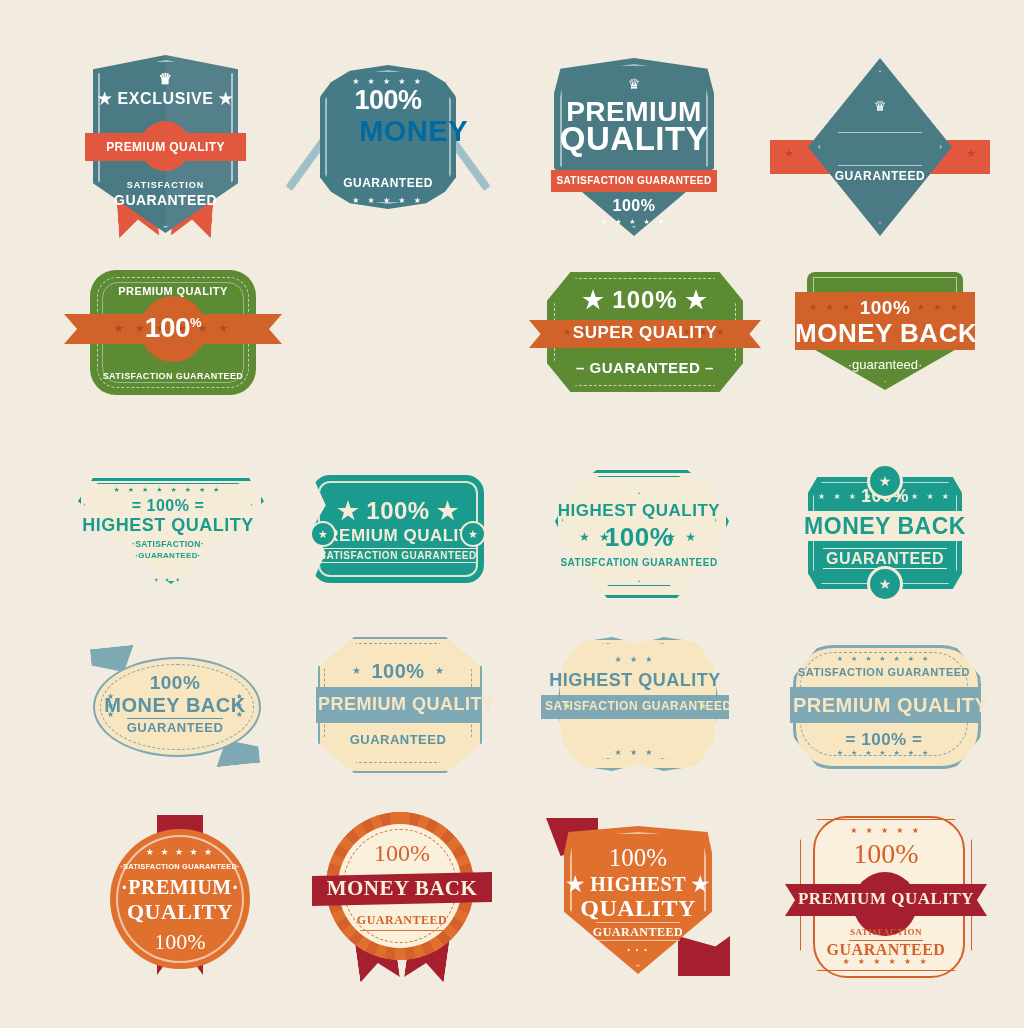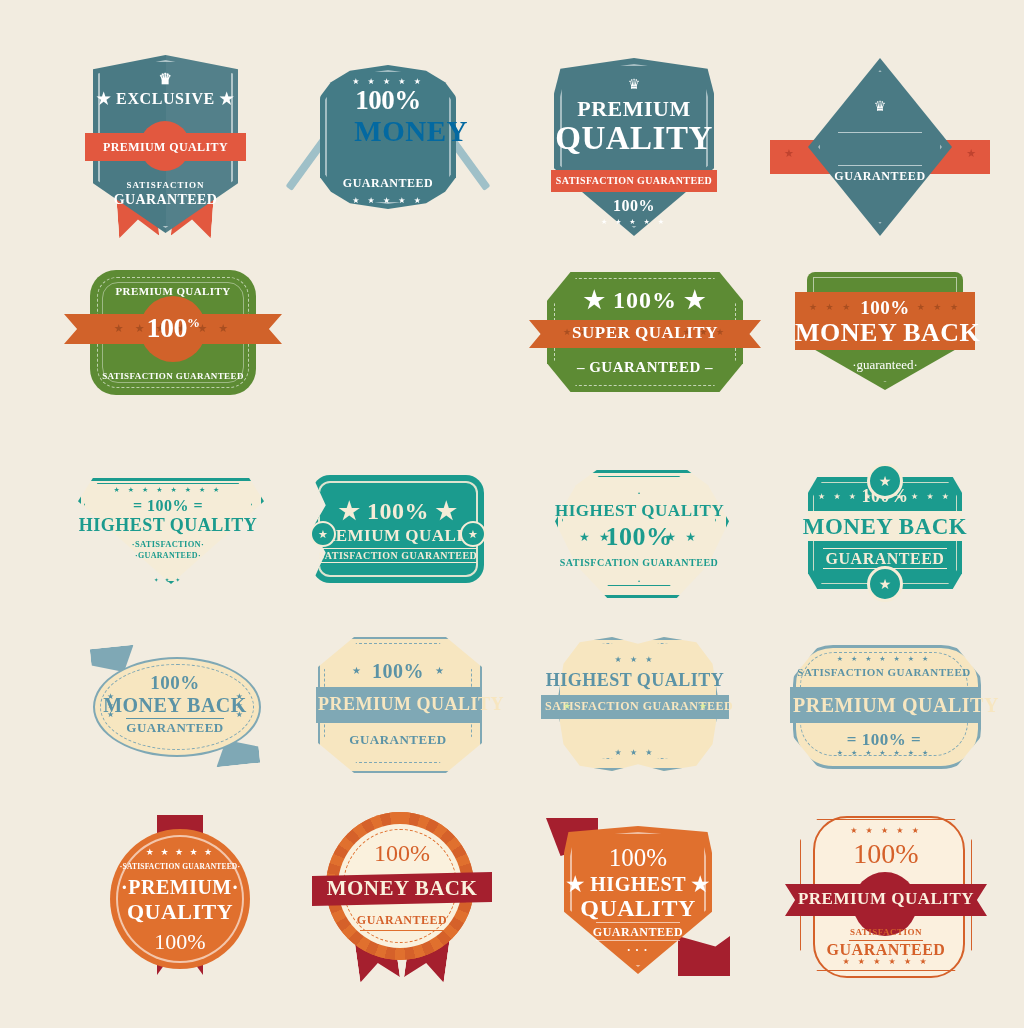--- a/index.html
+++ b/index.html
@@ -25,21 +25,21 @@
     box-sizing: border-box;
   }
   .cap {
     text-transform: uppercase;
     font-weight: bold;
     letter-spacing: 0.5px;
     line-height: 1;
     white-space: nowrap;
   }
   .cond {
-    font-family: Liberation Serif, serif;
+    font-family: Liberation Sans, sans-serif;
     transform-origin: center;
   }
   .serif {
     font-family: "Liberation Serif", serif;
   }
   .ctr { text-align: center; }
 
   
 
   
@@ -117,21 +117,21 @@
   .b3-body {
     position:absolute; left:0; top:0; width:160px; height:178px; background:#4a7a84;
     clip-path: polygon(4% 6%, 50% 0, 96% 6%, 100% 20%, 100% 62%, 50% 100%, 0 62%, 0 20%);
   }
   .b3-body::before {
     content:""; position:absolute; left:6px; top:6px; right:6px; bottom:8px;
     box-shadow: inset 0 0 0 2px rgba(255,255,255,.5);
     clip-path: polygon(4% 6%, 50% 0, 96% 6%, 100% 20%, 100% 62%, 50% 100%, 0 62%, 0 20%);
   }
   .b3-crown { position:absolute; left:0; right:0; top:18px; color:#fff; font-size:14px; }
-  .b3-prem { position:absolute; left:0; right:0; top:40px; color:#fff; font-size:22px; letter-spacing:.5px; }
+  .b3-prem { position:absolute; left:0; right:0; top:40px; color:#fff; font-size:28px; letter-spacing:.5px; }
   .b3-qual { position:absolute; left:0; right:0; top:64px; color:#fff; font-size:33px; letter-spacing:.5px; }
   .b3-band {
     position:absolute; left:-3px; top:112px; width:166px; height:22px; background:#e2583f;
     color:#fff; display:flex; align-items:center; justify-content:center;
     font-size:10px; letter-spacing:.4px;
   }
   .b3-100 { position:absolute; left:0; right:0; top:140px; color:#fff; font-size:16px; }
   .b3-stars { position:absolute; left:0; right:0; top:160px; color:#fff; font-size:7px; letter-spacing:3px; }
 
   

